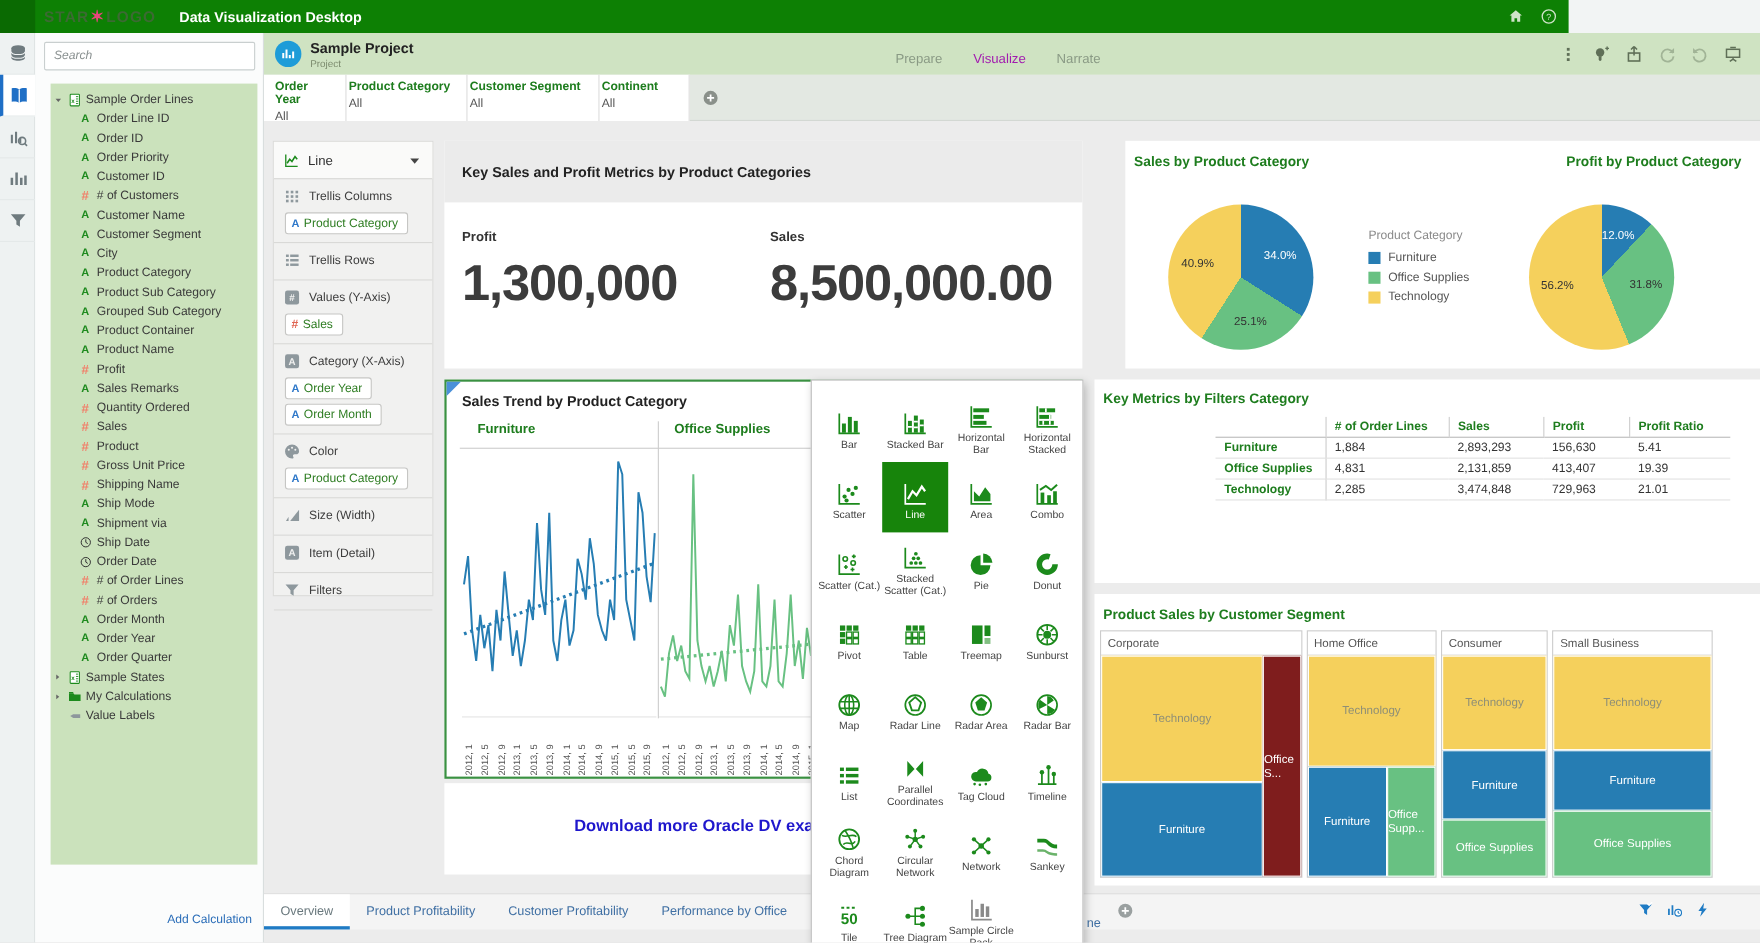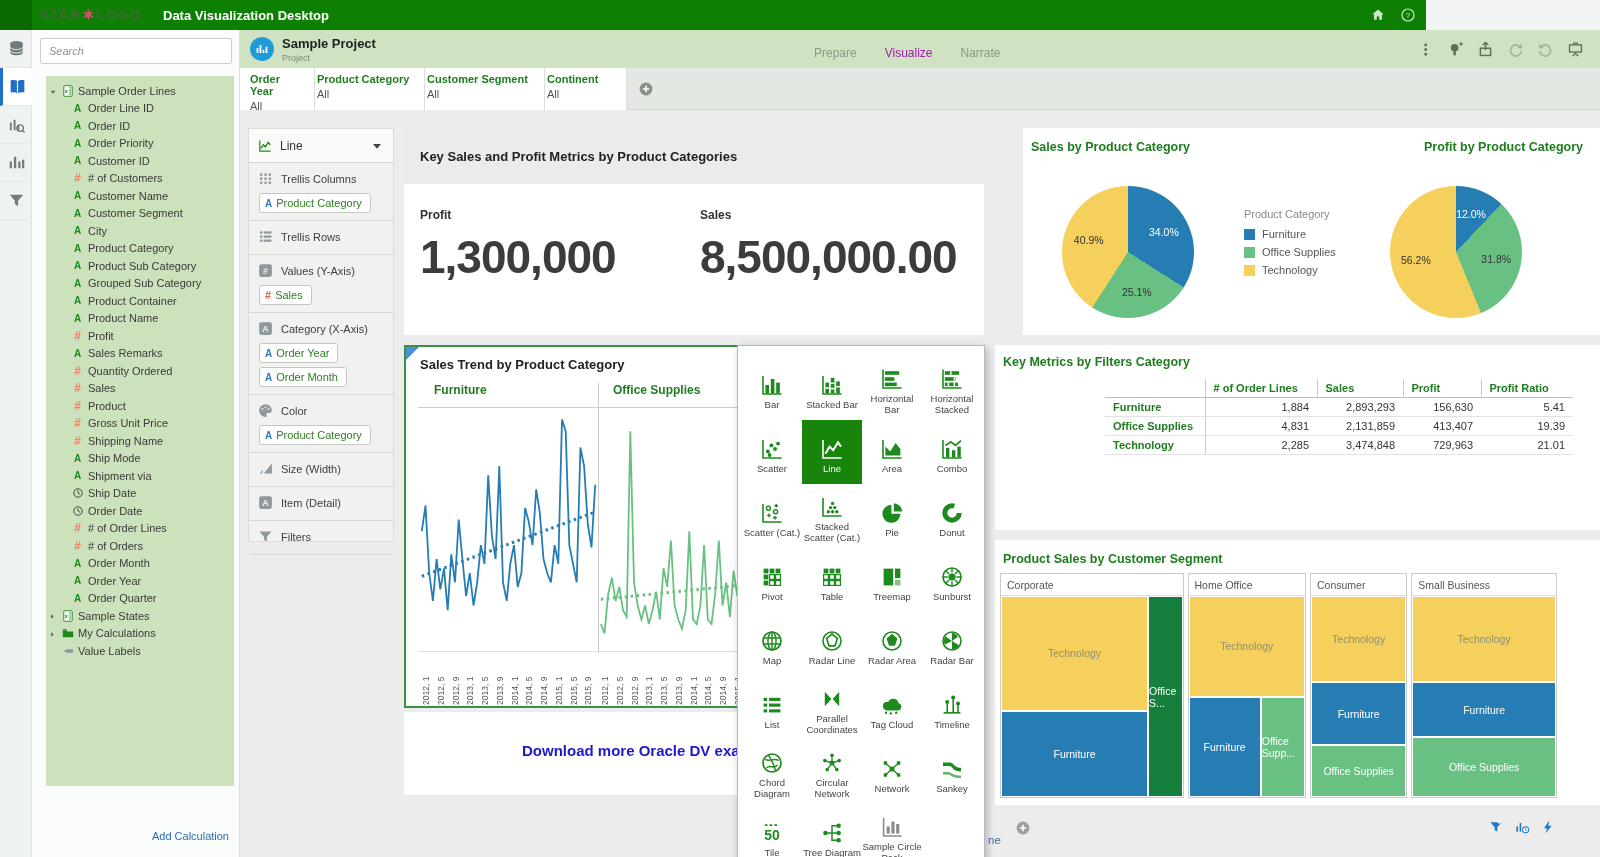--- a/index.html
+++ b/index.html
@@ -93,21 +93,21 @@
   .xlab{position:absolute;writing-mode:vertical-rl;transform:rotate(180deg);font-size:8.5px;color:#555;top:310px;height:48px;}
   
   #dl{left:164px;top:602px;width:580px;height:83px;}
   #dl span{position:absolute;left:118px;top:30px;font-size:15px;font-weight:bold;color:#1f17cc;cursor:pointer;white-space:nowrap;}
   
   #mtable{left:755px;top:235px;width:605px;height:185px;}
   #mtable .gtitle{position:absolute;left:8px;top:10px;}
   #mtable table{position:absolute;left:110px;top:34px;border-collapse:collapse;font-size:11px;}
   #mtable th{color:#1e7d1e;text-align:left;font-weight:bold;border-left:1px solid #ccc;border-bottom:1px solid #bbb;padding:3px 8px;}
   #mtable th:first-child{border-left:none;}
-  #mtable td{padding:3px 8px;text-align:right;color:#333;border-bottom:1px solid #e2e2e2;}
+  #mtable td{padding:3px 8px;text-align:left;color:#333;border-bottom:1px solid #e2e2e2;}
   #mtable td.rl{text-align:left;color:#1e7d1e;font-weight:bold;border-right:1px solid #ccc;}
   #mtable tr.total td{background:#eef0ef;border-top:1px solid #b5b5b5;font-weight:bold;}
   
   #tmap{left:755px;top:430px;width:605px;height:265px;}
   #tmap .gtitle{position:absolute;left:8px;top:12px;}
   #tm-region{position:absolute;left:5px;top:33px;width:557px;height:225px;display:flex;gap:4px;}
   .tm-seg{position:relative;border:1px solid #ccc;background:#fff;}
   .tm-head{height:22px;display:flex;align-items:center;padding:0 6px;font-size:10.5px;color:#555;border-bottom:1px solid #ddd;}
   .tm-body{position:absolute;left:0;top:22px;right:0;bottom:0;}
   .tm-block{position:absolute;display:flex;align-items:center;justify-content:center;font-size:10.5px;overflow:hidden;border:1px solid #fff;}
@@ -669,21 +669,21 @@
         <div id="tm-region">
             <div class="tm-seg" style="width:33%">
               <div class="tm-head">Corporate</div>
               <div class="tm-body">
                 <div class="tm-block" style="left:0%;top:0%;width:81%;height:57%;background:#f5d05c;color:#8f8f76">
                   <span>Technology</span>
                 </div>
                 <div class="tm-block" style="left:0%;top:57%;width:81%;height:43%;background:#267db3;color:#ffffff">
                   <span>Furniture</span>
                 </div>
-                <div class="tm-block" style="left:81%;top:0%;width:19%;height:100%;background:#15803d;color:#ffffff">
+                <div class="tm-block" style="left:81%;top:0%;width:19%;height:100%;background:#7f1d1d;color:#ffffff">
                   <span>Office S...</span>
                 </div>
               </div>
             </div>
             <div class="tm-seg" style="width:21.3%">
               <div class="tm-head">Home Office</div>
               <div class="tm-body">
                 <div class="tm-block" style="left:0%;top:0%;width:100%;height:50%;background:#f5d05c;color:#8f8f76">
                   <span>Technology</span>
                 </div>
@@ -720,20 +720,28 @@
                 </div>
                 <div class="tm-block" style="left:0%;top:70%;width:100%;height:30%;background:#68c182;color:#ffffff">
                   <span>Office Supplies</span>
                 </div>
               </div>
             </div>
           </div>
       </div>
     </div>
 
+    <div id="tabbar" class="abs">
+        <div class="btab active">Overview</div>
+        <div class="btab">Product Profitability</div>
+        <div class="btab">Customer Profitability</div>
+        <div class="btab">Performance by Office</div>
+        <div class="btab">Top Countries</div>
+        <div class="btab">R</div>
+      </div>
     <div id="tab-frag">ne</div>
     <div id="tab-add"><svg class="ic" width="16" height="16" viewBox="0 0 20 20">
           <circle cx="10" cy="10" r="8"></circle>
           <path d="M10 6v8M6 10h8" stroke="#fff" stroke-width="2" fill="none"></path>
         </svg></div>
     <div id="tab-icons">
       <span><svg class="ic" width="16" height="16" viewBox="0 0 20 20">
             <path d="M3 4h14l-5.3 6.2V16l-3.4-2.2v-3.6z"></path>
             <path d="M12 3l2 2 3.5-3.5" stroke="#fff" stroke-width="1.6" fill="none"></path>
           </svg></span>

